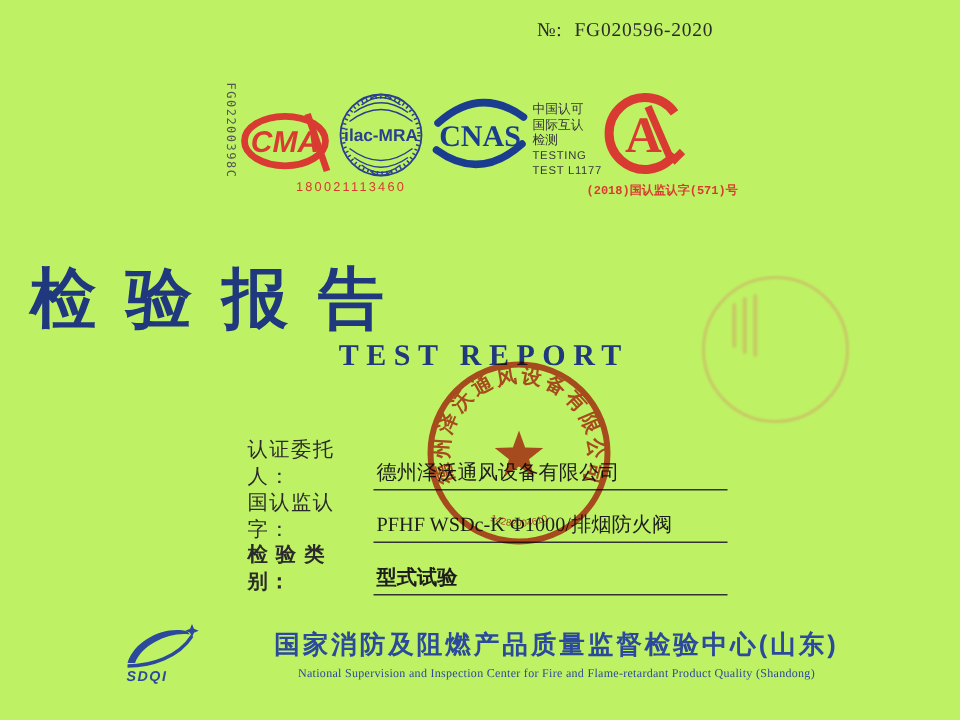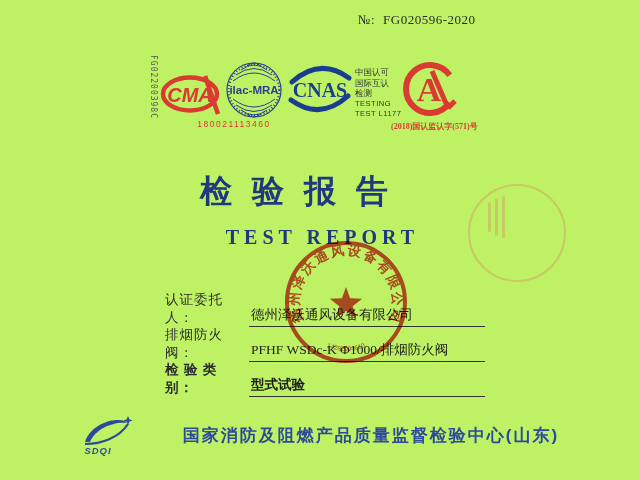--- a/index.html
+++ b/index.html
@@ -22,25 +22,25 @@
   .cma-logo   { left:160px; top:70px; }
   .cma-number { position:absolute; left:156px; top:119px; width:76px; text-align:center;
                 color:#d93a31; font-size:8.5px; letter-spacing:1.5px; font-family:"Liberation Sans", sans-serif;margin-left:40px; }
   .ilac-logo  { left:225px; top:55px; }
   .cnas-logo  { left:287px; top:61px; }
   .cnas-side  { position:absolute; left:355px; top:67px; font-family:"Liberation Sans", sans-serif;
                 font-size:8.5px; line-height:10.5px; color:#33343a; font-weight:normal; }
   .cnas-side .en { font-size:7.5px; letter-spacing:0.5px; }
   .cal-logo   { left:402px; top:58px; }
   .cal-caption{ position:absolute; left:391px; top:121px; color:#d93a31; font-size:8px;
-                font-family:Liberation Serif, serif; font-weight:bold; }
+                font-family:Liberation Mono, monospace; font-weight:bold; }
   
   .title-cn {
-    position:absolute; left:0; top:170px; width:588px; text-align:center;
-    font-size:32px; font-weight:bold; color:#20387d; letter-spacing:20px; text-indent:20px;
+    position:absolute; left:0; top:170px; width:588px; text-align:left;
+    font-size:44px; font-weight:bold; color:#20387d; letter-spacing:20px; text-indent:20px;
   }
   .title-en {
     position:absolute; left:0; top:226px; width:640px; text-align:center;
     font-size:20px; font-weight:bold; color:#20387d; letter-spacing:5px; text-indent:5px;
   }
   
   .ghost-stamp {
     position:absolute; left:468px; top:184px; width:98px; height:98px; border-radius:50%;
     border:2.5px solid rgba(224,100,100,0.40); opacity:0.75; filter:blur(0.6px);
   }
@@ -129,21 +129,21 @@
   <div class="ghost-stamp">
     <div class="gl gl1"></div>
       <div class="gl gl2"></div>
       <div class="gl gl3"></div>
   </div>
 
   <div class="field-row row-0">
     <span class="field-label">认证委托人：</span><span class="field-value">德州泽沃通风设备有限公司</span>
   </div>
   <div class="field-row row-1">
-    <span class="field-label">排烟防火阀：</span><span class="field-value">PFHF WSDc-K Φ1000/排烟防火阀</span>
+    <span class="field-label">国认监认字：</span><span class="field-value">PFHF WSDc-K Φ1000/排烟防火阀</span>
   </div>
   <div class="field-row row-2">
     <span class="field-label">检 验 类 别：</span><span class="field-value">型式试验</span>
   </div>
 
   <svg class="company-stamp" width="130" height="130" viewBox="0 0 130 130">
     <defs>
       <path id="stampArcTop" d="M22.4,84.9 A47,47 0 1 1 107.6,84.9" fill="none"></path>
       <path id="stampArcBottom" d="M36.9,105.1 A49,49 0 0 0 93.1,105.1" fill="none"></path>
     </defs>
@@ -159,16 +159,17 @@
 
   <div class="footer">
     <svg width="54" height="44" viewBox="0 0 54 44">
       <path d="M4,29 C9,13 30,4 44,8 L45.5,10 C33,8 14,16 9,29 Z" fill="#2b4a9b"></path>
       <path d="M4,31 C20,31 38,25 47,11" fill="none" stroke="#2b4a9b" stroke-width="2.2"></path>
       <path d="M47,3 L48.3,6.2 L51.5,7.5 L48.3,8.8 L47,12 L45.7,8.8 L42.5,7.5 L45.7,6.2 Z" fill="#2b4a9b"></path>
       <text x="17" y="41" text-anchor="middle" font-family="Liberation Sans, sans-serif" font-size="9.5" font-weight="bold" font-style="italic" letter-spacing="1" fill="#2b4a9b">SDQI</text>
     </svg>
     <div class="footer-text">
       <div class="org-cn">国家消防及阻燃产品质量监督检验中心(山东)</div>
+      <div class="org-en">National Supervision and Inspection Center for Fire and Flame-retardant Product Quality (Shandong)</div>
     </div>
   </div>
 
 </div>
 
 </body></html>

